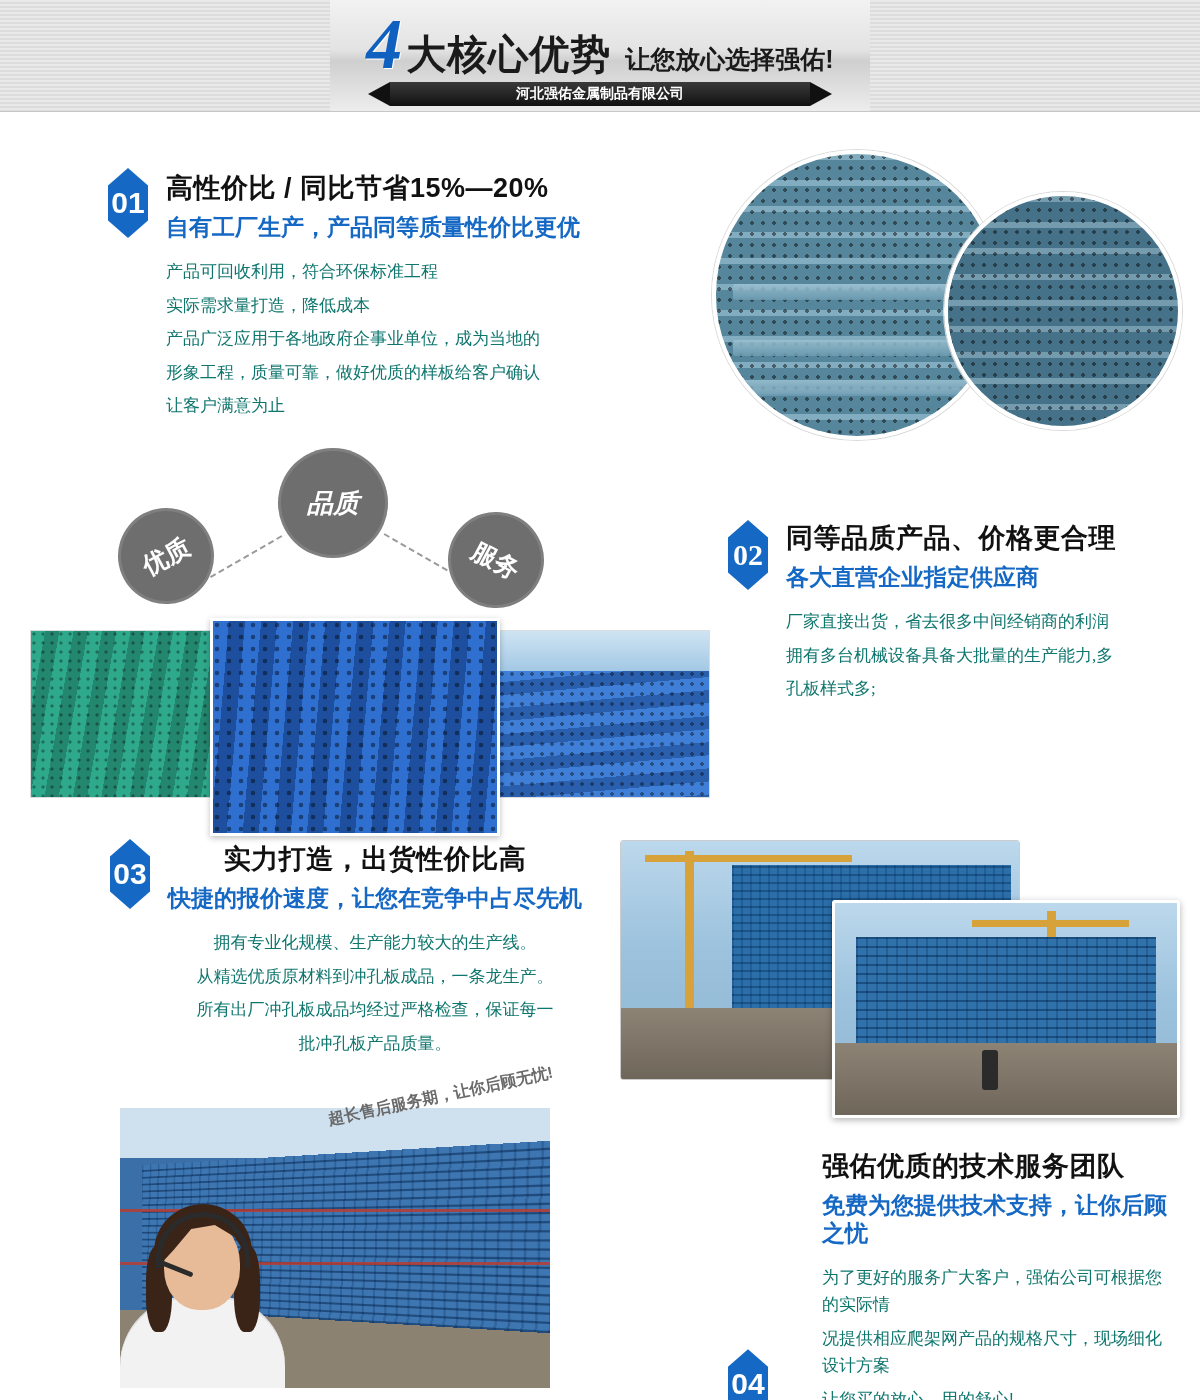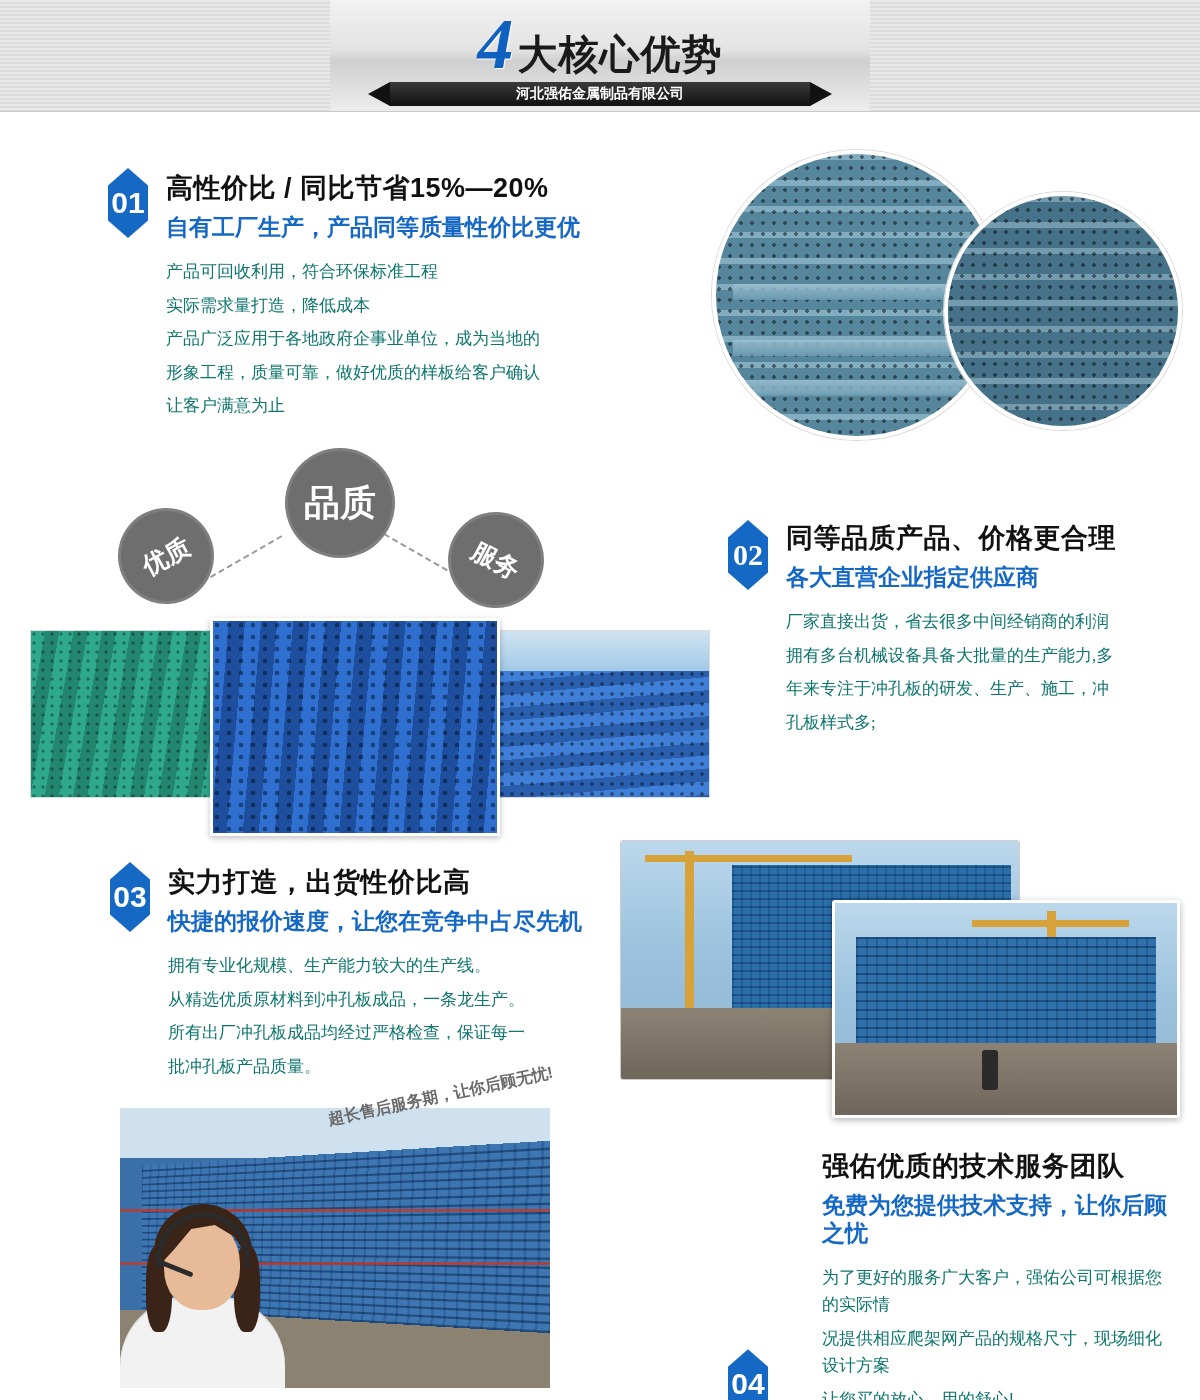--- a/index.html
+++ b/index.html
@@ -123,21 +123,21 @@
   }
 
   
   #bubbles { left: 100px; top: 430px; width: 520px; height: 200px; }
   .bub {
     position: absolute; border-radius: 50%;
     background: #6e6e6e; color: #fff;
     display: flex; align-items: center; justify-content: center;
     font-weight: bold; box-shadow: inset 0 0 0 3px rgba(255,255,255,.12);
   }
-  .bub-main { left: 185px; top: 18px; width: 110px; height: 110px; font-size: 36px; }
+  .bub-main { left: 178px; top: 18px; width: 110px; height: 110px; font-size: 26px; font-style: italic; }
   .bub-l { left: 18px; top: 78px; width: 96px; height: 96px; font-size: 25px; transform: rotate(-28deg); }
   .bub-r { left: 348px; top: 82px; width: 96px; height: 96px; font-size: 25px; transform: rotate(28deg); }
   .dash {
     position: absolute; border-top: 2px dashed #9a9a9a; height: 0;
   }
   .dash-l { left: 96px; top: 128px; width: 92px; transform: rotate(-30deg); }
   .dash-r { left: 278px; top: 126px; width: 92px; transform: rotate(30deg); }
 
   
   #photorow { left: 30px; top: 618px; width: 650px; height: 210px; }
@@ -170,21 +170,21 @@
     position: absolute; left: 0; top: 0; width: 100%; height: 26%;
     background: linear-gradient(180deg,#cfe4f2,#9fc6e4);
   }
 
   
   #sec02 { left: 728px; top: 520px; width: 440px; font-family: Liberation Serif, serif; }
   #sec02 .row { display: flex; align-items: flex-start; }
   #sec02 .txt { margin-left: 18px; padding-top: 2px; }
 
   
-  #sec03 { left: 110px; top: 862px; width: 520px; }
+  #sec03 { left: 110px; top: 839px; width: 520px; text-align: center; }
   #sec03 .row { display: flex; align-items: flex-start; }
   #sec03 .txt { margin-left: 18px; padding-top: 4px; }
 
   
   #constr { left: 620px; top: 840px; width: 560px; height: 280px; }
   .cph { position: absolute; overflow: hidden; border-radius: 3px; }
   .cph1 { left: 0; top: 0; width: 400px; height: 240px; border: 1px solid #ccc; }
   .cph2 { left: 212px; top: 60px; width: 348px; height: 218px; border: 3px solid #fff; box-shadow: 0 2px 7px rgba(0,0,0,.3); z-index: 3; }
   .site-sky { position: absolute; inset: 0; background: linear-gradient(180deg,#bcd8ec 0%,#9cc2dd 45%,#8fb6d3 100%); }
   .site-mesh {
@@ -272,20 +272,21 @@
 </head>
 <body>
 
 <div class="header">
   <div class="band-left"></div>
   <div class="band-right"></div>
   <div class="header-inner">
     <div class="head-line1">
       <span class="big-four">4</span>
       <span class="head-main">大核心优势</span>
+      <span class="head-sub">让您放心选择强佑!</span>
     </div>
     <div class="head-ribbon">河北强佑金属制品有限公司</div>
   </div>
 </div>
 
 <div class="blk" id="sec01">
   <div class="row">
     <div class="badge">01</div>
     <div class="txt">
       <div class="h-title">高性价比 / 同比节省15%—20%</div>
@@ -337,21 +338,20 @@
 
 <div class="blk" id="sec02">
   <div class="row">
     <div class="badge">02</div>
     <div class="txt">
       <div class="h-title">同等品质产品、价格更合理</div>
       <div class="h-sub">各大直营企业指定供应商</div>
       <div class="body-text">
         <p>厂家直接出货，省去很多中间经销商的利润</p>
         <p>拥有多台机械设备具备大批量的生产能力,多</p>
-        <p>年来专注于冲孔板的研发、生产、施工，冲</p>
         <p>孔板样式多;</p>
       </div>
     </div>
   </div>
 </div>
 
 <div class="blk" id="sec03">
   <div class="row">
     <div class="badge">03</div>
     <div class="txt">

